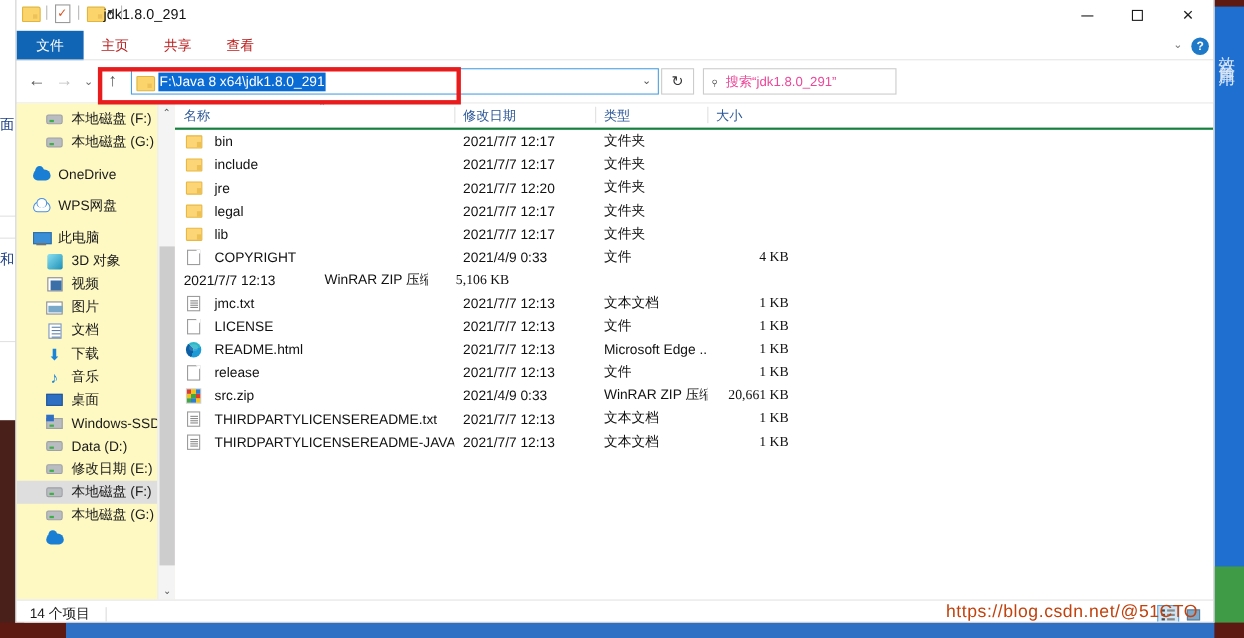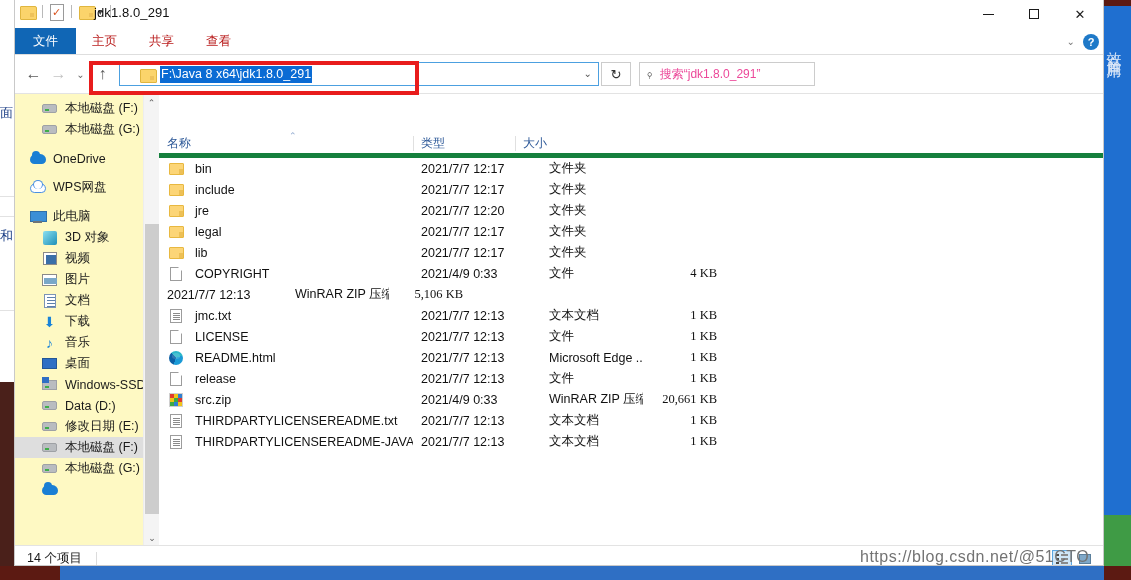--- a/index.html
+++ b/index.html
@@ -125,21 +125,21 @@
   .addrrow { height:38px; display:flex; align-items:center; padding:0 6px; position:relative; background:#fff; }
   .nav { display:flex; align-items:center; }
   .navbtn { width:25px; height:26px; display:flex; align-items:center; justify-content:center;
             font-size:16px; color:#5a5a5a; }
   .navbtn.disabled { color:#c3c3c3; }
   .navbtn.small { width:19px; font-size:10px; color:#6b6b6b; }
 
   .addrbox {
     flex:0 0 auto; width:480px; height:24px; margin-left:4px;
     border:1px solid #4ca0e0; background:#fff; display:flex; align-items:center;
-    padding:0 20px; position:relative;
+    padding:0 4px; position:relative;
   }
   .addr-folder { margin-right:5px; }
   .addr-text {
     background:#0a6bd4; color:#ffffff; font-size:12.5px; padding:1px 1px 2px 1px;
     line-height:14px; white-space:nowrap;
   }
   .addr-caret {
     position:absolute; right:6px; top:5px; font-size:10px; color:#555;
   }
   .refresh {
@@ -210,21 +210,21 @@
     position:absolute; right:0; top:0; width:16px; height:452px; background:#f4f4f4;
     border-left:1px solid #ededed;
   }
   .sb-arrow { height:17px; display:flex; align-items:center; justify-content:center; font-size:9px; color:#5a5a5a; }
   .sb-arrow.bot { position:absolute; bottom:0; width:16px; }
   .sb-thumb { position:absolute; left:1px; top:130px; width:14px; height:290px; background:#cdcdcd; }
 
   
   .filelist { flex:1; position:relative; overflow:hidden; }
   .colhdr { display:flex; height:24px; align-items:center; font-size:12px; color:#2b5797;
-            border-bottom:5px solid #15803d; position:relative;margin-top:40px; }
+            border-bottom:2px solid #15803d; position:relative; }
   .colhdr .col { padding-left:8px; position:relative; height:24px; display:flex; align-items:center; }
   .colhdr .col + .col::before { content:""; position:absolute; left:0; top:4px; height:15px; width:1px; background:#e0e0e0; }
   .sort-caret { position:absolute; left:130px; top:-1px; font-size:9px; color:#8fa9cf; }
 
   .col-name { width:254px; flex:0 0 254px; }
   .col-date { width:128px; flex:0 0 128px; }
   .col-type { width:102px; flex:0 0 102px; }
   .col-size { width:86px; flex:0 0 86px; }
 
   .row { display:flex; height:21px; align-items:center; font-size:12.5px; color:#111; }
@@ -266,21 +266,21 @@
   .viewbtns { position:absolute; right:8px; top:4px; display:flex; gap:3px; }
   .viewbtn { width:20px; height:18px; display:flex; align-items:center; justify-content:center; }
   .viewbtn.active { border:1px solid #5aa6e0; background:#cfe6f7; }
   .vb-details { width:12px; height:10px; position:relative; }
   .vb-details::before { content:""; position:absolute; left:0; top:0; width:3px; height:2px; background:#4a4a4a; box-shadow:0 4px 0 #4a4a4a, 0 8px 0 #4a4a4a; }
   .vb-details::after { content:""; position:absolute; left:5px; top:0; width:7px; height:2px; background:#8a8a8a; box-shadow:0 4px 0 #8a8a8a, 0 8px 0 #8a8a8a; }
   .vb-thumbs { width:12px; height:10px; background:#7fa8c8; border:1px solid #5a7f9c; }
 
   
   #watermark {
-    position:absolute; left:860px; top:548px; font-size:16px; color:#737373;
+    position:absolute; left:860px; top:548px; font-size:16px; color:#c2410c;
     letter-spacing:.5px; white-space:nowrap; z-index:20; pointer-events:none;
   }
 </style>
 </head>
 <body>
 
 <div id="bg-desktop"></div>
 <div id="bg-right-blue"></div>
 <div id="bg-right-green"></div>
 <div id="bg-right-darktop"></div>
@@ -485,20 +485,21 @@
         <div class="sb-arrow bot">⌄</div>
       </div>
     </div>
 
     <div class="filelist">
       <div class="colhdr">
         <div class="col col-name">
           <span>名称</span>
           <span class="sort-caret">⌃</span>
         </div>
+        <div class="col col-date">修改日期</div>
         <div class="col col-type">类型</div>
         <div class="col col-size">大小</div>
       </div>
 
       <div id="rows">
           <div class="row">
             <div class="c c-name">
               <span class="f-ico">
                 <span class="ic-bigfolder"></span>
               </span>

